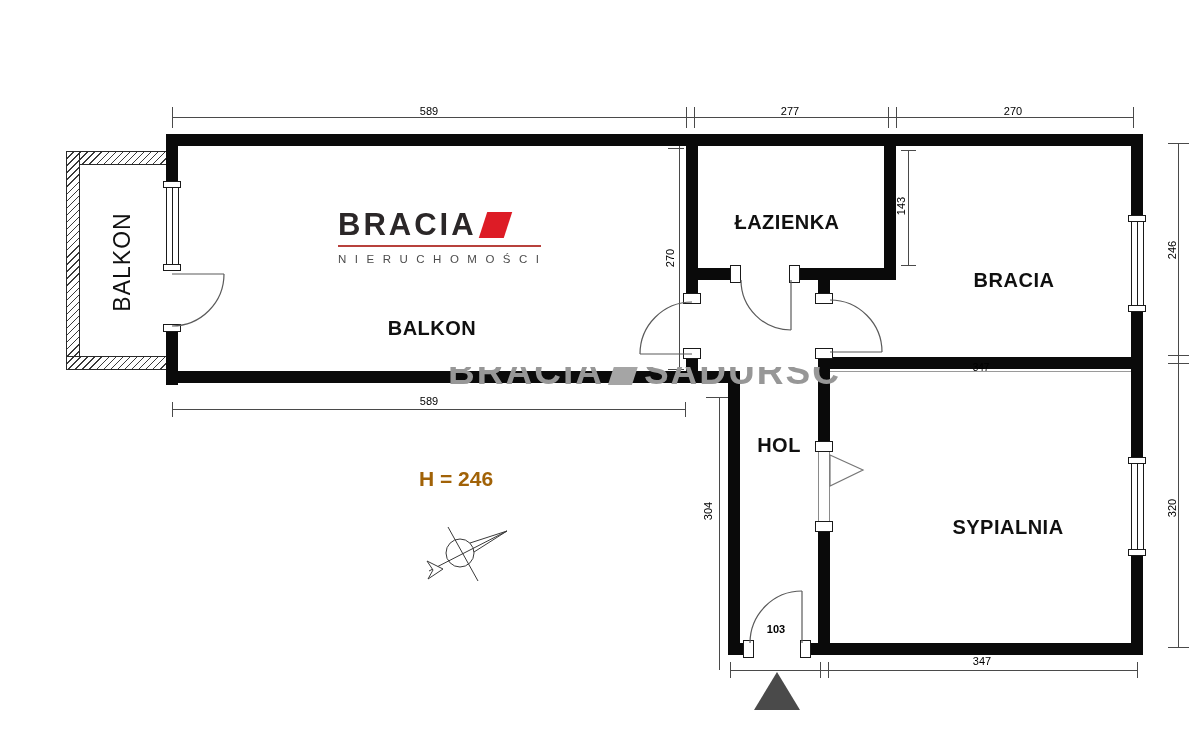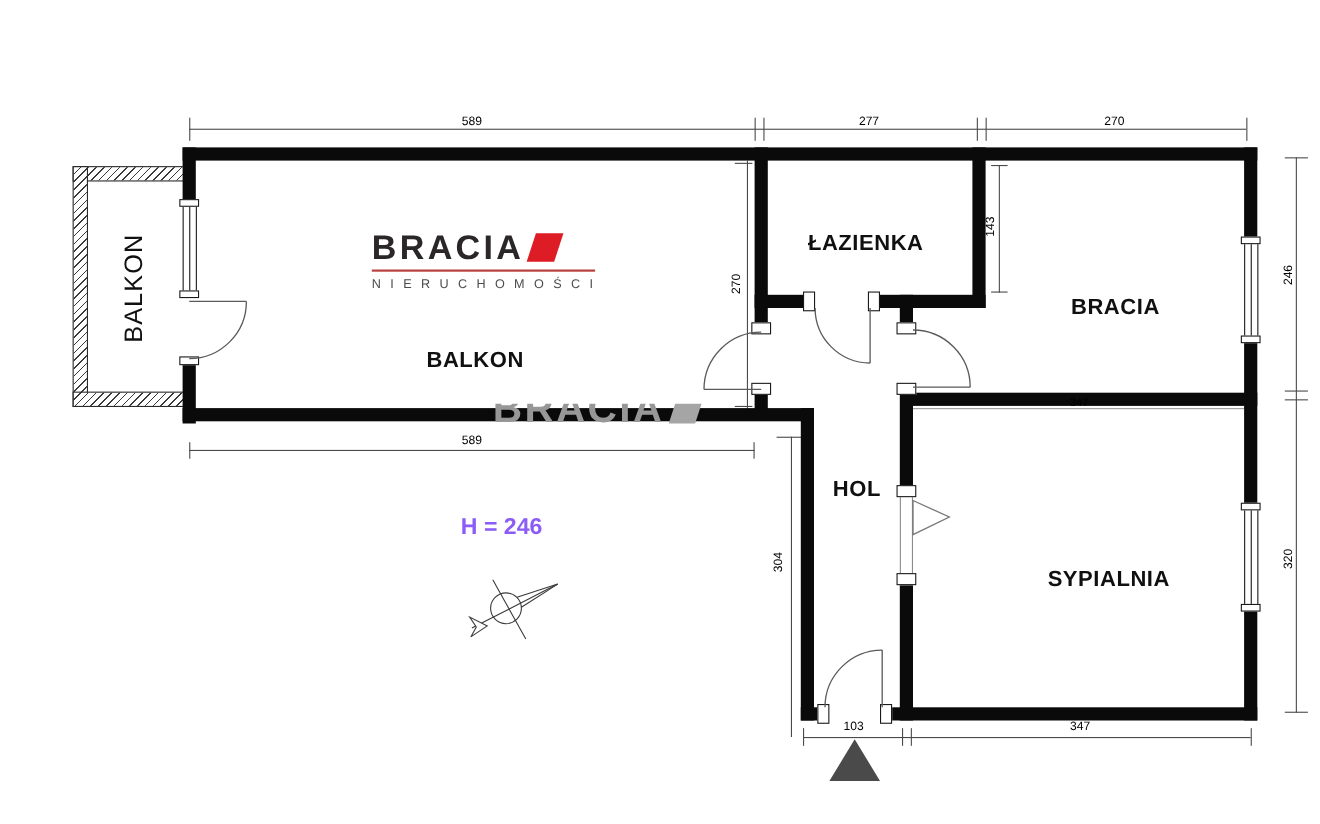--- a/index.html
+++ b/index.html
@@ -36,21 +36,21 @@
   .logo-line3{font-size:11.5px;font-weight:500;color:#4c4c4c;letter-spacing:8.5px;
        margin-top:6px;white-space:nowrap;}
 
   
   #watermark{position:absolute;left:448px;top:350px;height:44px;z-index:10;
        clip-path:inset(17px 0 0 0);display:flex;align-items:center;
        font-size:37px;font-weight:800;color:#979797;letter-spacing:2px;white-space:nowrap;}
   .wm-mark{display:inline-block;width:24px;height:25px;background:#a5a5a5;
        transform:skewX(-18deg);margin:0 8px 0 8px;}
 
-  #h-note{position:absolute;font-size:21px;font-weight:700;color:#8b5cf6;z-index:6;
+  #h-note{position:absolute;font-size:21px;font-weight:700;color:#a16207;z-index:6;
        transform:translate(-50%,-50%);white-space:nowrap;}
 
   .entry-triangle{position:absolute;width:0;height:0;z-index:6;
        border-left:23px solid transparent;border-right:23px solid transparent;
        border-bottom:38px solid #4a4a4a;}
 </style>
 </head>
 <body>
 
 <div id="canvas">
@@ -193,21 +193,21 @@
   <div class="dim" style="left:429px;top:111px;">589</div>
   <div class="dim" style="left:790px;top:111px;">277</div>
   <div class="dim" style="left:1013px;top:111px;">270</div>
   <div class="dim v" style="left:670px;top:258px;">270</div>
   <div class="dim v" style="left:901px;top:206px;">143</div>
   <div class="dim v" style="left:1172px;top:250px;">246</div>
   <div class="dim v" style="left:1172px;top:508px;">320</div>
   <div class="dim" style="left:981px;top:367px;font-size:10px;">347</div>
   <div class="dim" style="left:429px;top:401px;">589</div>
   <div class="dim v" style="left:708px;top:511px;">304</div>
-  <div class="dim" style="left:776px;top:661px;font-weight:400;">103</div>
+  <div class="dim" style="left:776px;top:629px;font-weight:700;">103</div>
   <div class="dim" style="left:982px;top:661px;">347</div>
 
   <div id="h-note" style="left:456px;top:479px;">H = 246</div>
 
   <div class="room-label" style="left:432px;top:328px;">BALKON</div>
   <div class="room-label" style="left:787px;top:222px;">ŁAZIENKA</div>
   <div class="room-label" style="left:1014px;top:280px;">BRACIA</div>
   <div class="room-label" style="left:779px;top:445px;">HOL</div>
   <div class="room-label" style="left:1008px;top:527px;">SYPIALNIA</div>
 
@@ -216,17 +216,18 @@
       <span class="logo-line1">BRACIA</span>
       <span class="logo-mark"></span>
     </div>
     <div class="logo-divider"></div>
     <div class="logo-line3">NIERUCHOMOŚCI</div>
   </div>
 
   <div id="watermark">
     <span>BRACIA</span>
     <span class="wm-mark"></span>
+    <span>SADURSC</span>
   </div>
 
   <div class="entry-triangle" style="left:754px;top:672px;"></div>
 
 </div>
 
 </body></html>

